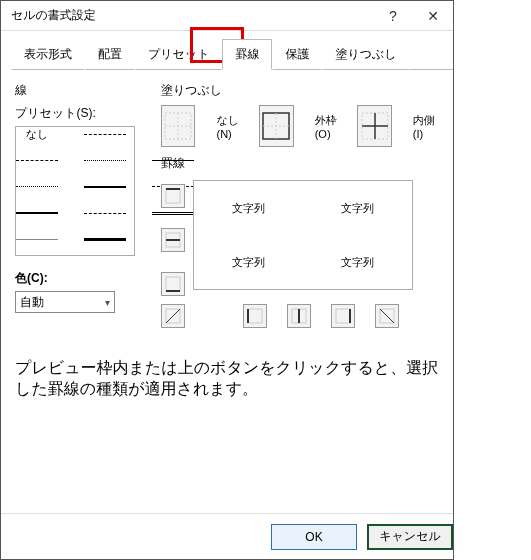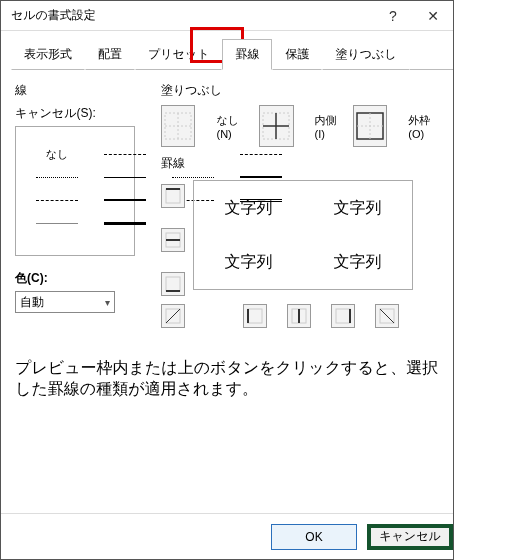--- a/index.html
+++ b/index.html
@@ -11,38 +11,38 @@
   .tabs { display: flex; padding-left: 10px; margin-top: 8px; }
   .tab { padding: 6px 12px; background: #fff; border: 1px solid transparent; border-bottom: 1px solid #bbb; }
   .tab.active { border: 1px solid #bbb; border-bottom: 1px solid #fff; position: relative; z-index: 2; }
   .tabs .filler { flex: 1; border-bottom: 1px solid #bbb; }
   .highlight { position: absolute; border: 3px solid #d00; pointer-events: none; }
   .body { flex: 1; padding: 12px 14px; position: relative; }
   .row { display: flex; gap: 18px; }
   .col-left { width: 128px; }
   .col-right { flex: 1; }
   .group-label { font-size: 12px; margin-bottom: 6px; }
-  .style-box { border: 1px solid #aaa; width: 120px; height: 130px; padding: 20px; display: grid; grid-template-columns: 1fr 1fr 1fr 1fr; gap: 4px 26px; font-size: 10px; }
+  .style-box { border: 1px solid #aaa; width: 120px; height: 130px; padding: 0; display: grid; grid-template-columns: 1fr 1fr 1fr; gap: 4px 26px; font-size: 10px; }
   .style-cell { display: flex; align-items: center; justify-content: center; height: 14px; }
   .line-none { font-size: 11px; }
   .color-label { margin-top: 14px; font-size: 12px; font-weight: bold; }
   .color-select { width: 100px; height: 22px; border: 1px solid #888; display: flex; align-items: center; padding: 0 4px; margin-top: 4px; justify-content: space-between; }
   .color-select .chev { font-size: 10px; color: #555; }
   .preset-row { display: flex; gap: 12px; margin-bottom: 8px; }
   .preset-item { display: flex; flex-direction: row; align-items: center; gap: 21px; font-size: 11px; }
   .preset-btn { width: 42px; height: 42px; border: 1px solid #999; background: #f3f3f3; display: flex; align-items: center; justify-content: center; }
   .border-section { display: flex; gap: 8px; }
   .side-btns { display: flex; flex-direction: column; gap: 20px; padding-top: 6px; }
   .sq-btn { width: 24px; height: 24px; border: 1px solid #999; background: #f3f3f3; display: flex; align-items: center; justify-content: center; }
-  .preview-box { width: 220px; height: 110px; border: 1px solid #aaa; display: grid; grid-template-columns: 1fr 1fr; grid-template-rows: 1fr 1fr; align-items: center; justify-items: center; font-size: 16px; margin-top:2px; position: relative; }
+  .preview-box { width: 220px; height: 110px; border: 1px solid #aaa; display: grid; grid-template-columns: 1fr 1fr; grid-template-rows: 1fr 1fr; align-items: center; justify-items: center; font-size: 11px; margin-top:2px; position: relative; }
   .bottom-btns { display: flex; gap: 20px; margin-top: 8px; margin-left: 0px; }
   .bottom-btns .group2 { display:flex; gap:20px; margin-left:38px;}
   .instruction { margin-top: 30px; font-size: 16px; }
   .footer { height: 46px; border-top: 1px solid #ddd; display: flex; justify-content: flex-end; align-items: center; gap: 10px; }
-  .footer button { width: 86px; height: 26px; border: 4px solid #14532d; background: #f0f0f0; font-size: 12px; }
+  .footer button { width: 86px; height: 26px; border: 2px solid #14532d; background: #f0f0f0; font-size: 12px; }
   .footer button.primary { border: 1px solid #2a6fbb; background: #eaf3fb; }
 </style>
 </head>
 <body>
 
 <div class="window">
   <div class="titlebar">
     <div class="title">セルの書式設定</div>
     <div class="btn">?</div>
     <div class="btn">✕</div>
@@ -58,21 +58,21 @@
       <div class="tab">塗りつぶし</div>
       <div class="filler"></div>
     </div>
     <div class="highlight" style="left:189px; top:-4px; width:54px; height:36px;"></div>
   </div>
 
   <div class="body">
     <div class="row">
       <div class="col-left">
         <div class="group-label">線</div>
-        <div style="margin-bottom:4px;font-size:12px;">キャンセル(S):</div>
+        <div style="margin-bottom:4px;font-size:12px;">プリセット(S):</div>
         <div class="style-box">
           <div class="style-cell line-none">なし</div>
           <div class="style-cell">
               <div style="width:42px;border-top:1px dashed #000;"></div>
             </div>
           <div class="style-cell"></div>
           <div class="style-cell">
               <div style="width:42px;border-top:1.5px dashed #000;"></div>
             </div>
           <div class="style-cell">
@@ -122,36 +122,36 @@
                   <rect x="2" y="2" width="26" height="26" fill="none" stroke="#ccc" stroke-dasharray="2,2"></rect>
                   <line x1="15" y1="2" x2="15" y2="28" stroke="#ccc" stroke-dasharray="2,2"></line>
                   <line x1="2" y1="15" x2="28" y2="15" stroke="#ccc" stroke-dasharray="2,2"></line>
                 </svg>
             </div>
             <span>なし(N)</span>
           </div>
           <div class="preset-item">
             <div class="preset-btn">
               <svg width="30" height="30">
+                  <rect x="2" y="2" width="26" height="26" fill="none" stroke="#333" stroke-width="1.5"></rect>
+                  <line x1="15" y1="2" x2="15" y2="28" stroke="#ccc" stroke-dasharray="2,2"></line>
+                  <line x1="2" y1="15" x2="28" y2="15" stroke="#ccc" stroke-dasharray="2,2"></line>
+                </svg>
+            </div>
+            <span>外枠(O)</span>
+          </div>
+          <div class="preset-item">
+            <div class="preset-btn">
+              <svg width="30" height="30">
                   <rect x="2" y="2" width="26" height="26" fill="none" stroke="#ccc" stroke-dasharray="2,2"></rect>
                   <line x1="15" y1="2" x2="15" y2="28" stroke="#333" stroke-width="1.5"></line>
                   <line x1="2" y1="15" x2="28" y2="15" stroke="#333" stroke-width="1.5"></line>
                 </svg>
             </div>
             <span>内側(I)</span>
-          </div>
-          <div class="preset-item">
-            <div class="preset-btn">
-              <svg width="30" height="30">
-                  <rect x="2" y="2" width="26" height="26" fill="none" stroke="#333" stroke-width="1.5"></rect>
-                  <line x1="15" y1="2" x2="15" y2="28" stroke="#ccc" stroke-dasharray="2,2"></line>
-                  <line x1="2" y1="15" x2="28" y2="15" stroke="#ccc" stroke-dasharray="2,2"></line>
-                </svg>
-            </div>
-            <span>外枠(O)</span>
           </div>
         </div>
 
         <div class="group-label">罫線</div>
         <div class="border-section">
           <div class="side-btns">
             <div class="sq-btn">
                 <svg width="16" height="16">
                   <rect x="1" y="1" width="14" height="14" fill="none" stroke="#ccc"></rect>
                   <line x1="1" y1="1" x2="15" y2="1" stroke="#333" stroke-width="2"></line>

